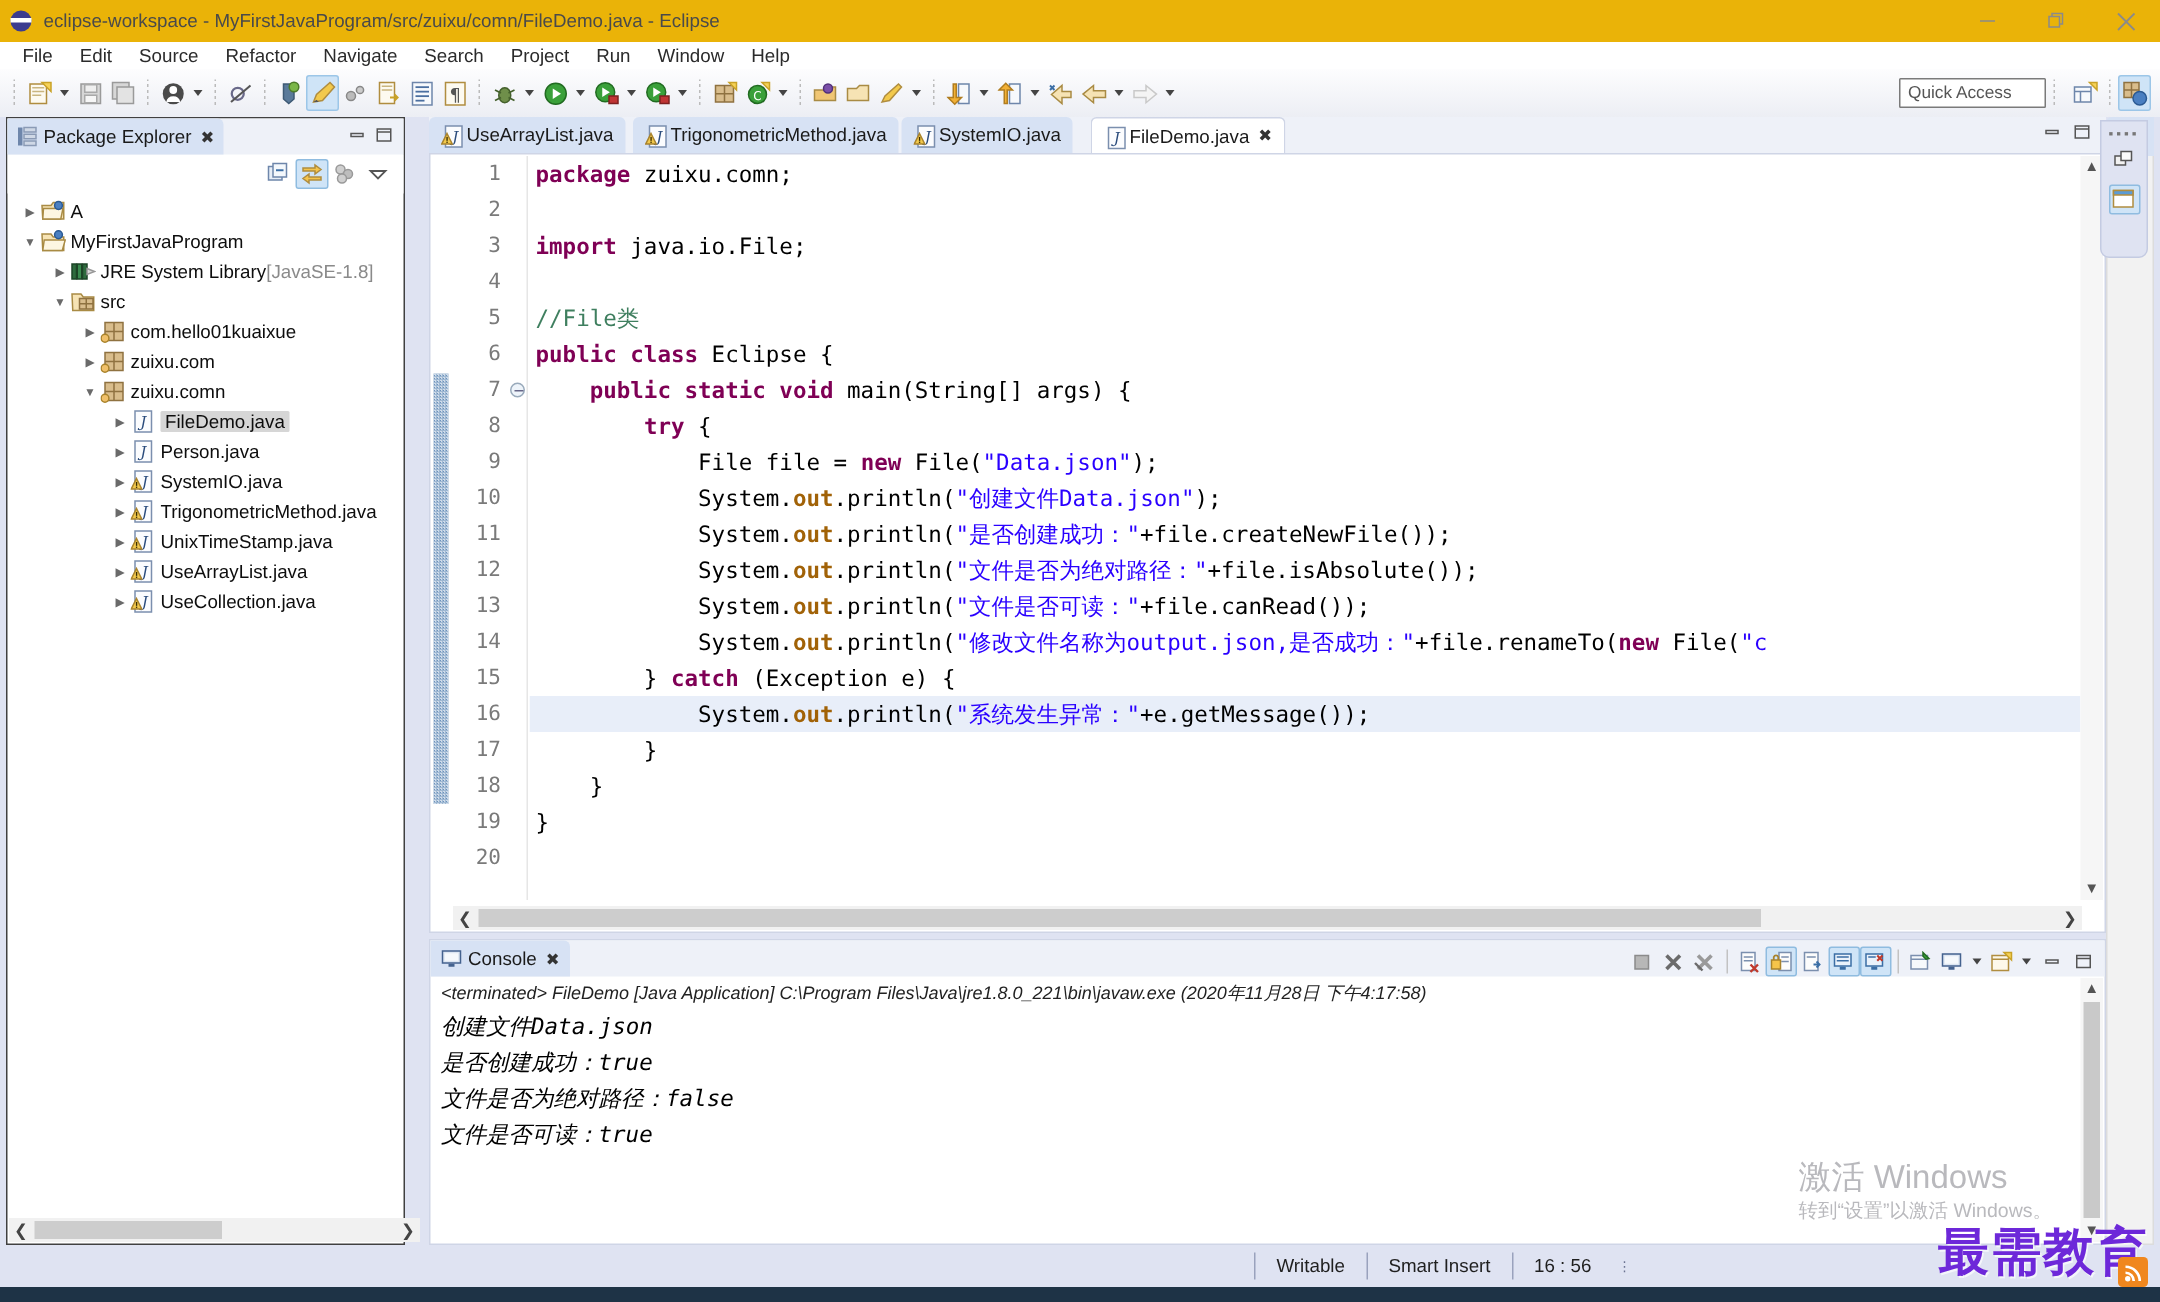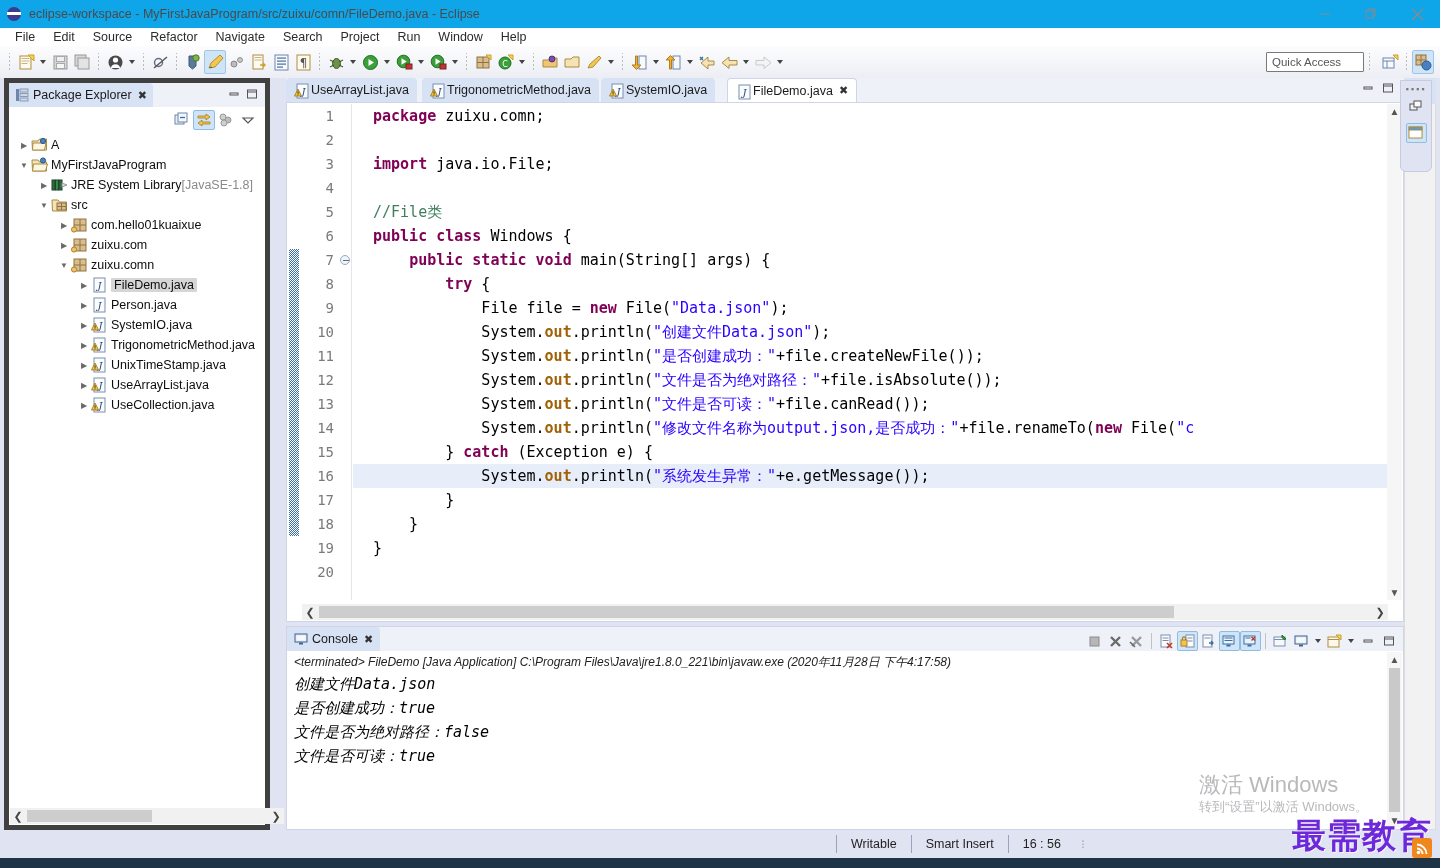--- a/index.html
+++ b/index.html
@@ -7,21 +7,21 @@
     width: 1440px; height: 868px;
     font-family: "Liberation Sans", sans-serif;
     background: #ffffff;
     overflow: hidden;
   }
   #app { position: relative; width: 1440px; height: 868px; background: #dfe3f2; }
 
   
   .titlebar {
     position: absolute; left: 0; top: 0; width: 1440px; height: 28px;
-    background: #0ea5e9; display: flex; align-items: center;
+    background: #eab308; display: flex; align-items: center;
   }
   .title-icon {
     width: 16px; height: 16px; margin-left: 7px; margin-right: 6px;
     position: relative;
   }
   .title-icon .sph {
     position: absolute; left: 0; top: 1px; width: 14px; height: 14px;
     border-radius: 50%; background: #3b3b8f;
   }
   .title-icon .band {
@@ -63,21 +63,21 @@
     padding-left: 5px; border-radius: 1px; white-space: nowrap; overflow: hidden;
   }
   .persp-tb { display:flex; align-items:center; margin-left:4px; margin-right:6px; }
 
   
   .workbench { position: absolute; left: 0; top: 78px; width: 1440px; height: 752px; }
 
   
   .pkg-panel {
     position: absolute; left: 4px; top: 0; width: 266px; height: 752px;
-    background: #ffffff; border: 5px solid #404040;
+    background: #ffffff; border: 1px solid #404040;
   }
   .view-tabrow { height: 24px; background: #eef1f8; position: relative; }
   .view-tab {
     position: absolute; left: 0; top: 0; height: 24px;
     background: #d7e2f4; display: flex; align-items: center; padding: 0 6px;
     border-top-right-radius: 4px;
   }
   .view-tab-icon { width: 14px; height: 14px; margin-right: 4px; position: relative; }
   .view-tab-label { font-size: 12.5px; color: #1a1a1a; white-space: nowrap; }
   .view-close { margin-left: 6px; font-size: 11px; color: #333; }
@@ -133,21 +133,21 @@
   .gline { height: 24px; text-align: right; padding-right: 4px; font-size: 14px;
            color: #7a7a7a; font-family: "DejaVu Sans Mono", monospace; line-height: 24px; }
   .fold-col { position:absolute; left:51px; top:1px; width: 14px; height:496px; background:#ffffff;
               border-right: 1px solid #e6e6e6;}
   .foldmark { position:absolute; left:2px; width:10px; height:10px; border:1px solid #9ab; border-radius:50%;
               background:#eef4fa; }
   .foldmark::after { content:""; position:absolute; left:2px; top:4px; width:6px; height:1px; background:#668; }
 
   .code-pane { position:absolute; left:66px; top:1px; width: 1034px; height: 496px; overflow:hidden; }
   .cl { height: 24px; line-height: 24px; white-space: pre; font-size: 15px;
-        font-family: "DejaVu Sans Mono", monospace; padding-left: 20px; }
+        font-family: "DejaVu Sans Mono", monospace; padding-left: 4px; }
   .cl.hl { background: #e8eef9; }
   .kw { color:#7f0055; font-weight: bold; }
   .str { color:#2a00ff; }
   .cmt { color:#3f7f5f; }
   .fld { color:#a16207; font-weight: bold; }
   .pln { color:#000000; }
 
   .ed-vscroll { position:absolute; right:1px; top:1px; width:15px; height:496px; background:#f6f6f6;
                 display:flex; flex-direction:column; align-items:center; }
   .ed-hscroll { position:absolute; left:15px; bottom:1px; width:1086px; height:16px; background:#f1f1f1;
@@ -795,21 +795,21 @@
           </div>
         <div class="fold-col">
           <div class="foldmark" style="top:151px;"></div>
         </div>
         <div class="code-pane" id="code-root">
             <div class="cl"><span class="kw">package</span><span class="pln"> zuixu.comn;</span></div>
             <div class="cl">&nbsp;</div>
             <div class="cl"><span class="kw">import</span><span class="pln"> java.io.File;</span></div>
             <div class="cl">&nbsp;</div>
             <div class="cl"><span class="cmt">//File类</span></div>
-            <div class="cl"><span class="kw">public class</span><span class="pln"> Windows {</span></div>
+            <div class="cl"><span class="kw">public class</span><span class="pln"> Eclipse {</span></div>
             <div class="cl"><span class="pln">    </span><span class="kw">public static void</span><span class="pln"> main(String[] args) {</span></div>
             <div class="cl"><span class="pln">        </span><span class="kw">try</span><span class="pln"> {</span></div>
             <div class="cl"><span class="pln">            File file = </span><span class="kw">new</span><span class="pln"> File(</span><span class="str">"Data.json"</span><span class="pln">);</span></div>
             <div class="cl"><span class="pln">            System.</span><span class="fld">out</span><span class="pln">.println(</span><span class="str">"创建文件Data.json"</span><span class="pln">);</span></div>
             <div class="cl"><span class="pln">            System.</span><span class="fld">out</span><span class="pln">.println(</span><span class="str">"是否创建成功："</span><span class="pln">+file.createNewFile());</span></div>
             <div class="cl"><span class="pln">            System.</span><span class="fld">out</span><span class="pln">.println(</span><span class="str">"文件是否为绝对路径："</span><span class="pln">+file.isAbsolute());</span></div>
             <div class="cl"><span class="pln">            System.</span><span class="fld">out</span><span class="pln">.println(</span><span class="str">"文件是否可读："</span><span class="pln">+file.canRead());</span></div>
             <div class="cl"><span class="pln">            System.</span><span class="fld">out</span><span class="pln">.println(</span><span class="str">"修改文件名称为output.json,是否成功："</span><span class="pln">+file.renameTo(</span><span class="kw">new</span><span class="pln"> File(</span><span class="str">"c</span></div>
             <div class="cl"><span class="pln">        } </span><span class="kw">catch</span><span class="pln"> (Exception e) {</span></div>
             <div class="cl hl"><span class="pln">            System.</span><span class="fld">out</span><span class="pln">.println(</span><span class="str">"系统发生异常："</span><span class="pln">+e.getMessage());</span></div>

